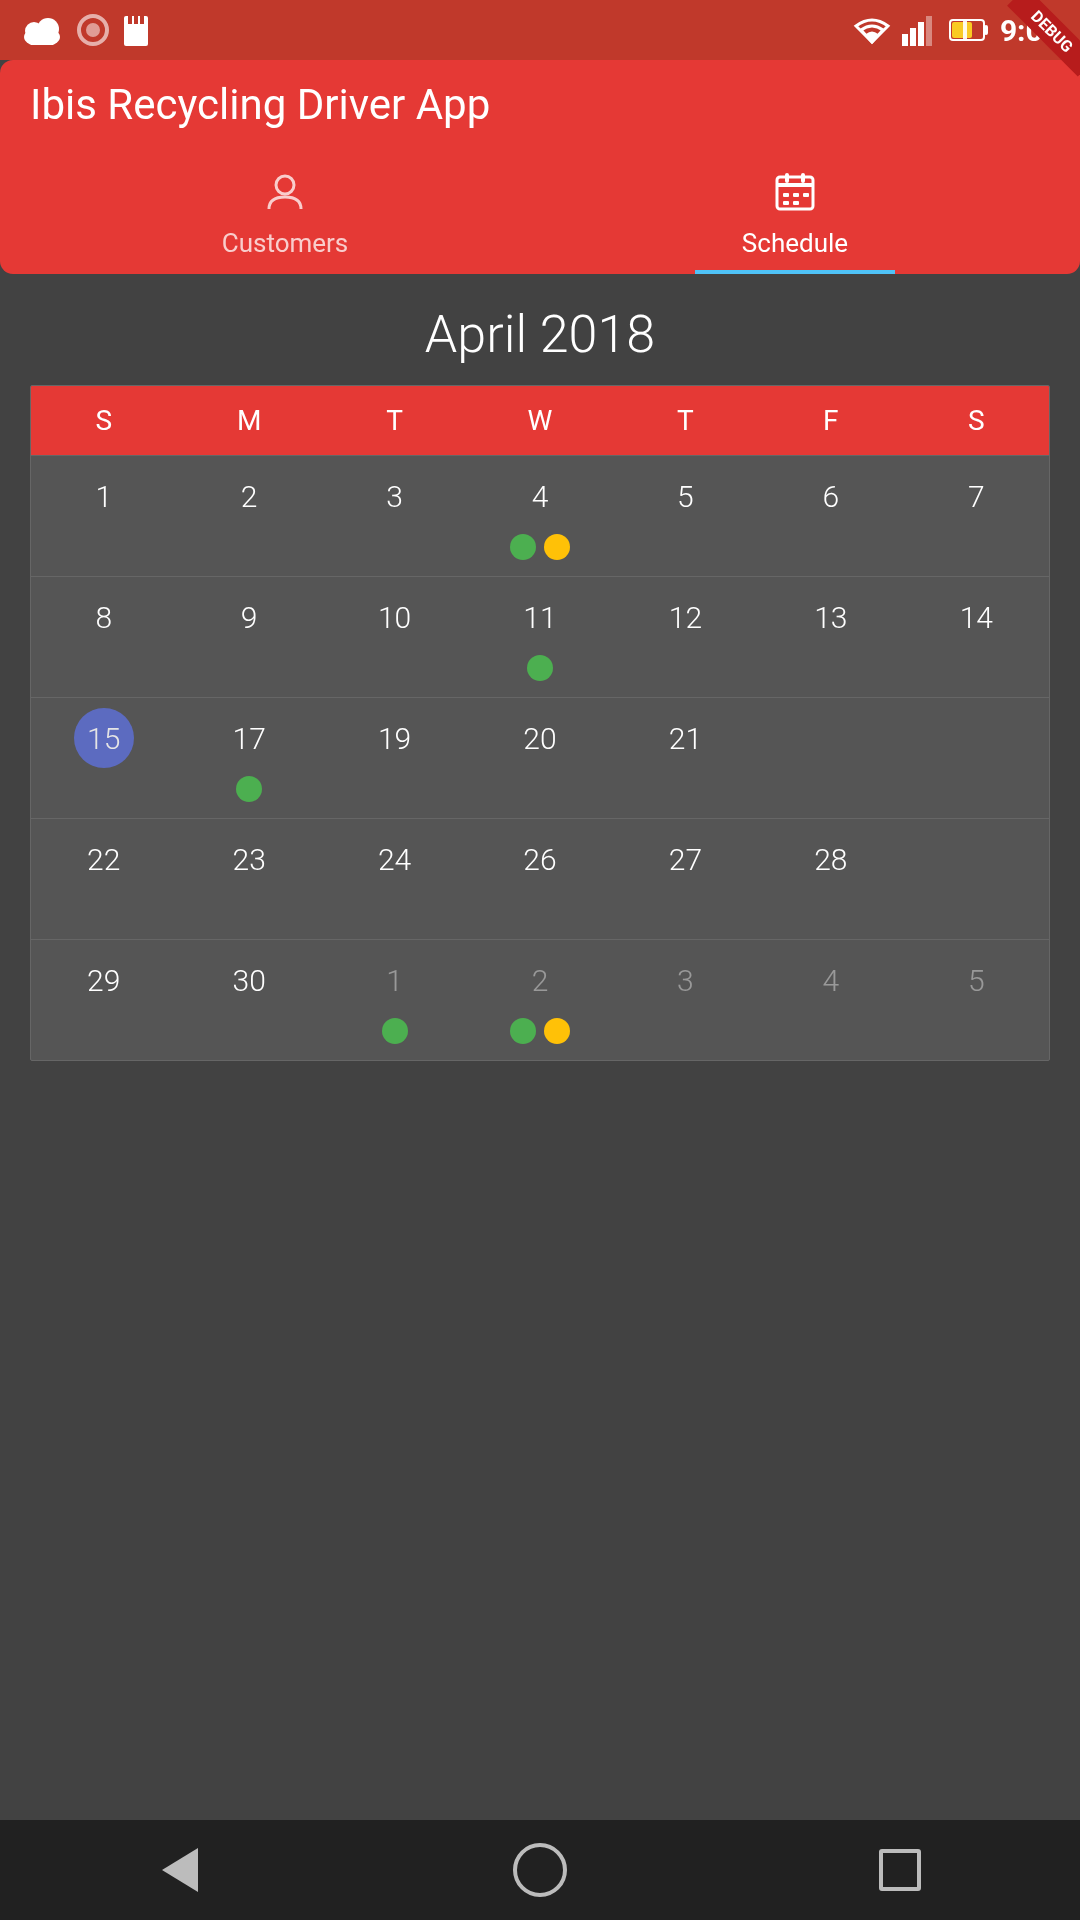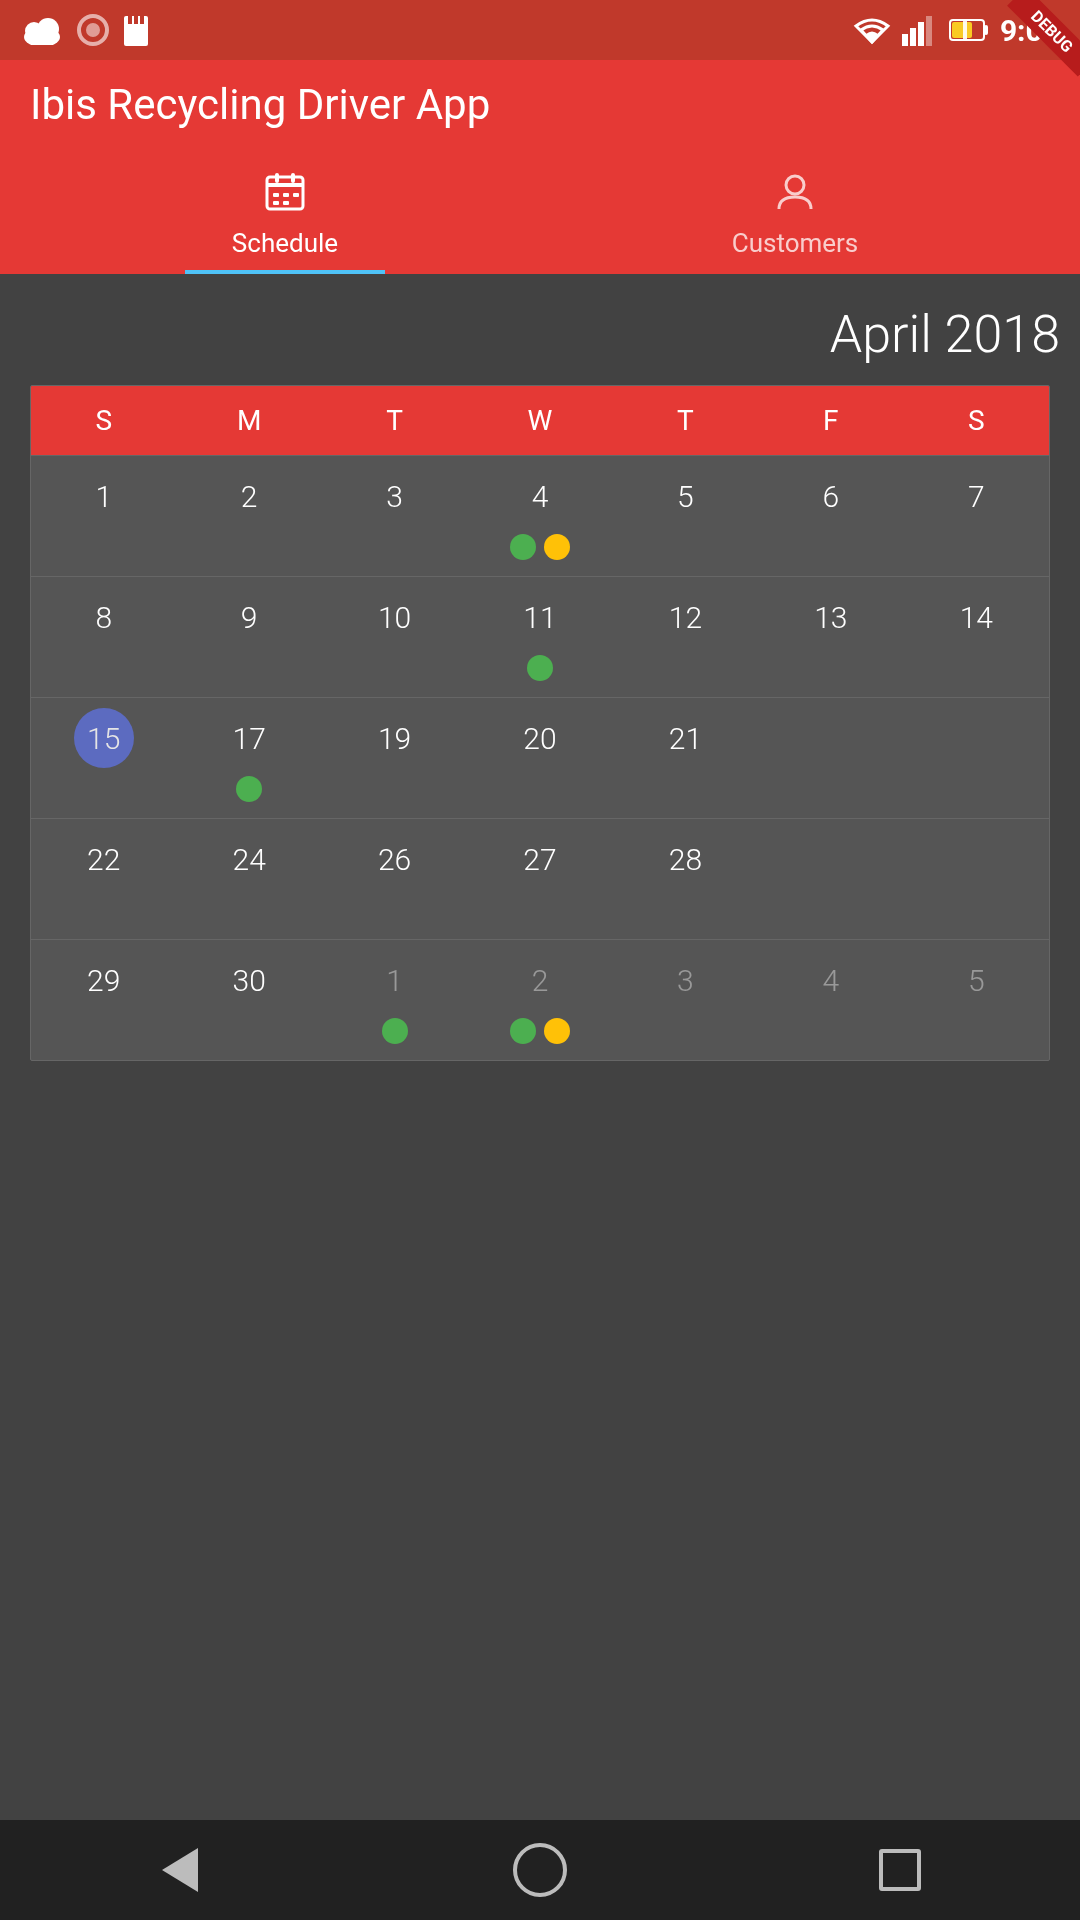--- a/index.html
+++ b/index.html
@@ -40,20 +40,21 @@
       font-size: 30px;
       font-weight: bold;
     }
 
     
     .app-header {
       background: #e53935;
       padding: 20px 30px 0 30px;
       position: relative;
       overflow: hidden;
+      border-radius: 13px;
     }
     .app-title {
       color: white;
       font-size: 42px;
       font-weight: 400;
       margin-bottom: 30px;
     }
 
     
     .nav-tabs {
@@ -88,21 +89,21 @@
     .nav-tab-label {
       font-size: 26px;
     }
 
     
     .calendar-container {
       background: #424242;
       padding: 30px 20px 0 20px;
     }
     .calendar-month-title {
-      text-align: right;
+      text-align: center;
       color: white;
       font-size: 52px;
       font-weight: 300;
       margin-bottom: 20px;
     }
 
     
     .calendar-grid-wrapper {
       background: #555;
       border: 1px solid #666;
@@ -261,45 +262,45 @@
               position:absolute; top:18px; right:-22px; width:100px; padding:4px 0;
               transform:rotate(45deg); transform-origin:center;">
     <span>DEBUG</span>
   </div>
 </div>
 
 <div class="app-header">
   <div class="app-title">Ibis Recycling Driver App</div>
 
   <div class="nav-tabs">
+    <div class="nav-tab">
+      <span class="nav-tab-icon">
+        <svg width="44" height="44" viewBox="0 0 44 44">
+          <circle cx="22" cy="16" r="9" fill="none" stroke="rgba(255,255,255,0.75)" stroke-width="3"></circle>
+          <path d="M6 40 Q6 28 22 28 Q38 28 38 40" fill="none" stroke="rgba(255,255,255,0.75)" stroke-width="3"></path>
+        </svg>
+      </span>
+      <span class="nav-tab-label">Customers</span>
+    </div>
     <div class="nav-tab active">
       <span class="nav-tab-icon">
         <svg width="44" height="44" viewBox="0 0 44 44">
           <rect x="4" y="8" width="36" height="32" rx="3" fill="none" stroke="white" stroke-width="3"></rect>
           <rect x="4" y="14" width="36" height="4" fill="white"></rect>
           <rect x="12" y="4" width="4" height="10" rx="2" fill="white"></rect>
           <rect x="28" y="4" width="4" height="10" rx="2" fill="white"></rect>
           <rect x="10" y="24" width="6" height="4" rx="1" fill="white"></rect>
           <rect x="20" y="24" width="6" height="4" rx="1" fill="white"></rect>
           <rect x="30" y="24" width="6" height="4" rx="1" fill="white"></rect>
           <rect x="10" y="32" width="6" height="4" rx="1" fill="white"></rect>
           <rect x="20" y="32" width="6" height="4" rx="1" fill="white"></rect>
         </svg>
       </span>
       <span class="nav-tab-label">Schedule</span>
     </div>
-    <div class="nav-tab">
-      <span class="nav-tab-icon">
-        <svg width="44" height="44" viewBox="0 0 44 44">
-          <circle cx="22" cy="16" r="9" fill="none" stroke="rgba(255,255,255,0.75)" stroke-width="3"></circle>
-          <path d="M6 40 Q6 28 22 28 Q38 28 38 40" fill="none" stroke="rgba(255,255,255,0.75)" stroke-width="3"></path>
-        </svg>
-      </span>
-      <span class="nav-tab-label">Customers</span>
-    </div>
   </div>
 </div>
 
 <div class="calendar-container">
   <div class="calendar-month-title">April 2018</div>
 
   <div class="calendar-grid-wrapper">
 
     <div class="calendar-header-row">
       <div class="calendar-day-header">S</div>
@@ -385,20 +386,23 @@
       <div class="calendar-cell">
           <span class="calendar-day-number">21</span>
         </div>
     </div>
 
     <div class="calendar-week-row">
       <div class="calendar-cell">
           <span class="calendar-day-number">22</span>
         </div>
       <div class="calendar-cell">
+          <span class="calendar-day-number">23</span>
+        </div>
+      <div class="calendar-cell">
           <span class="calendar-day-number">24</span>
         </div>
       <div class="calendar-cell">
           <span class="calendar-day-number">26</span>
         </div>
       <div class="calendar-cell">
           <span class="calendar-day-number">27</span>
         </div>
       <div class="calendar-cell">
           <span class="calendar-day-number">28</span>

